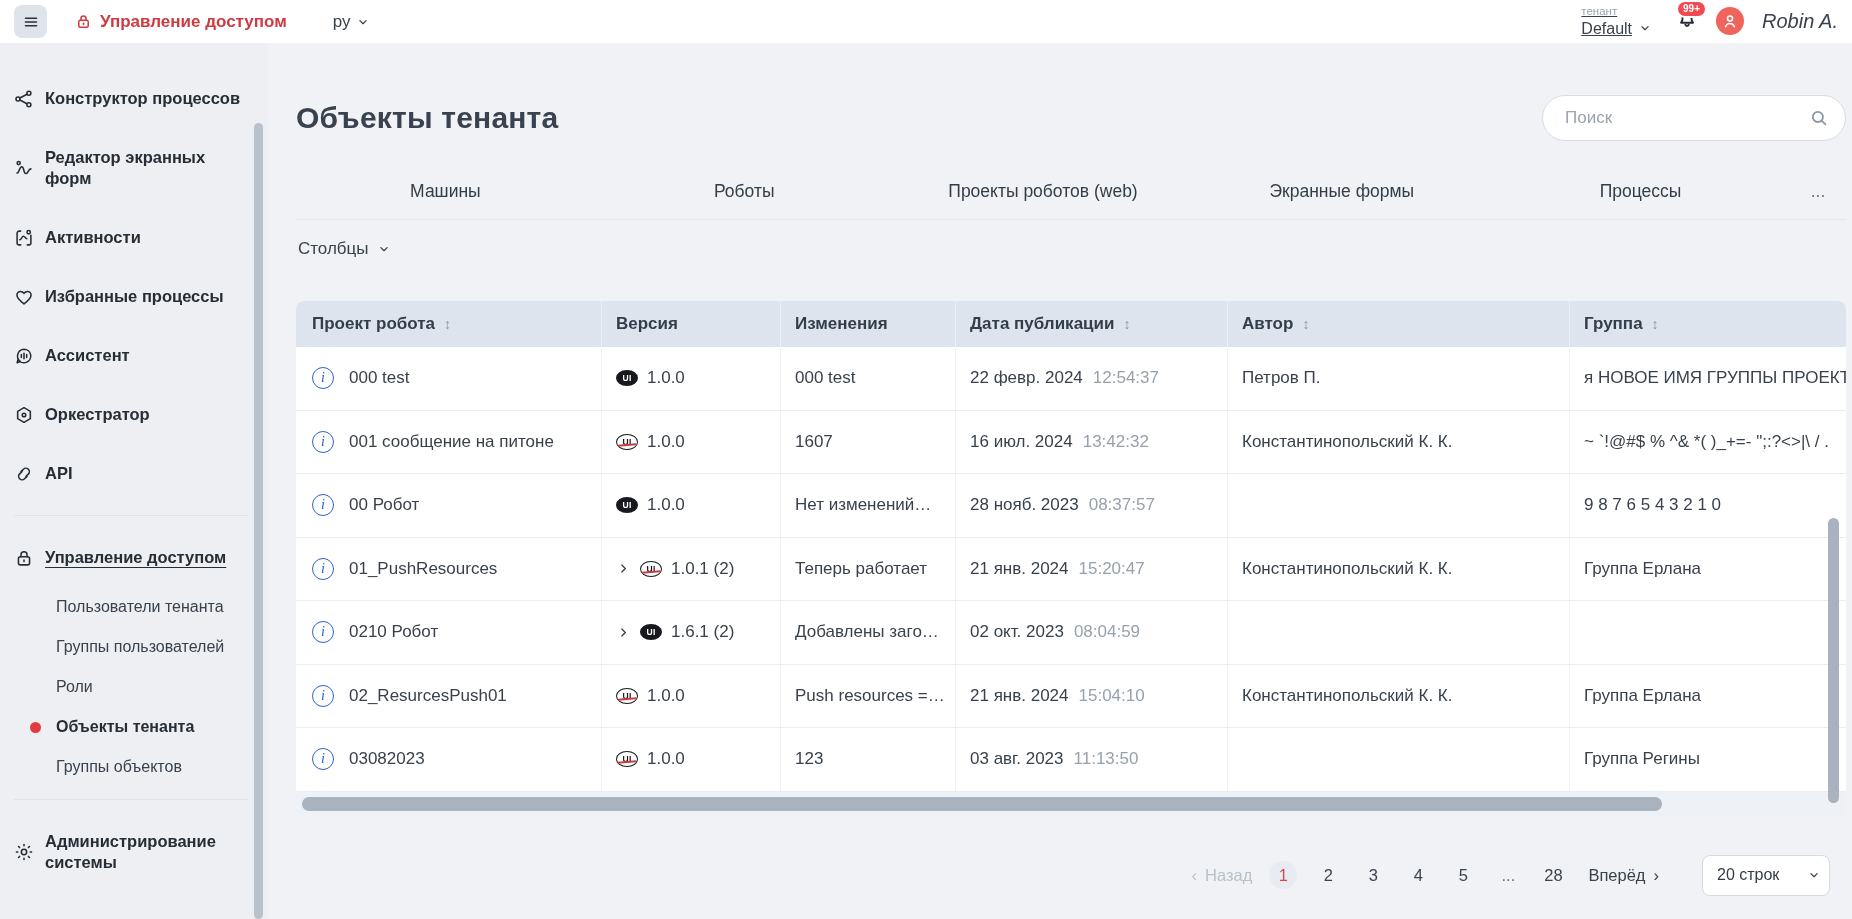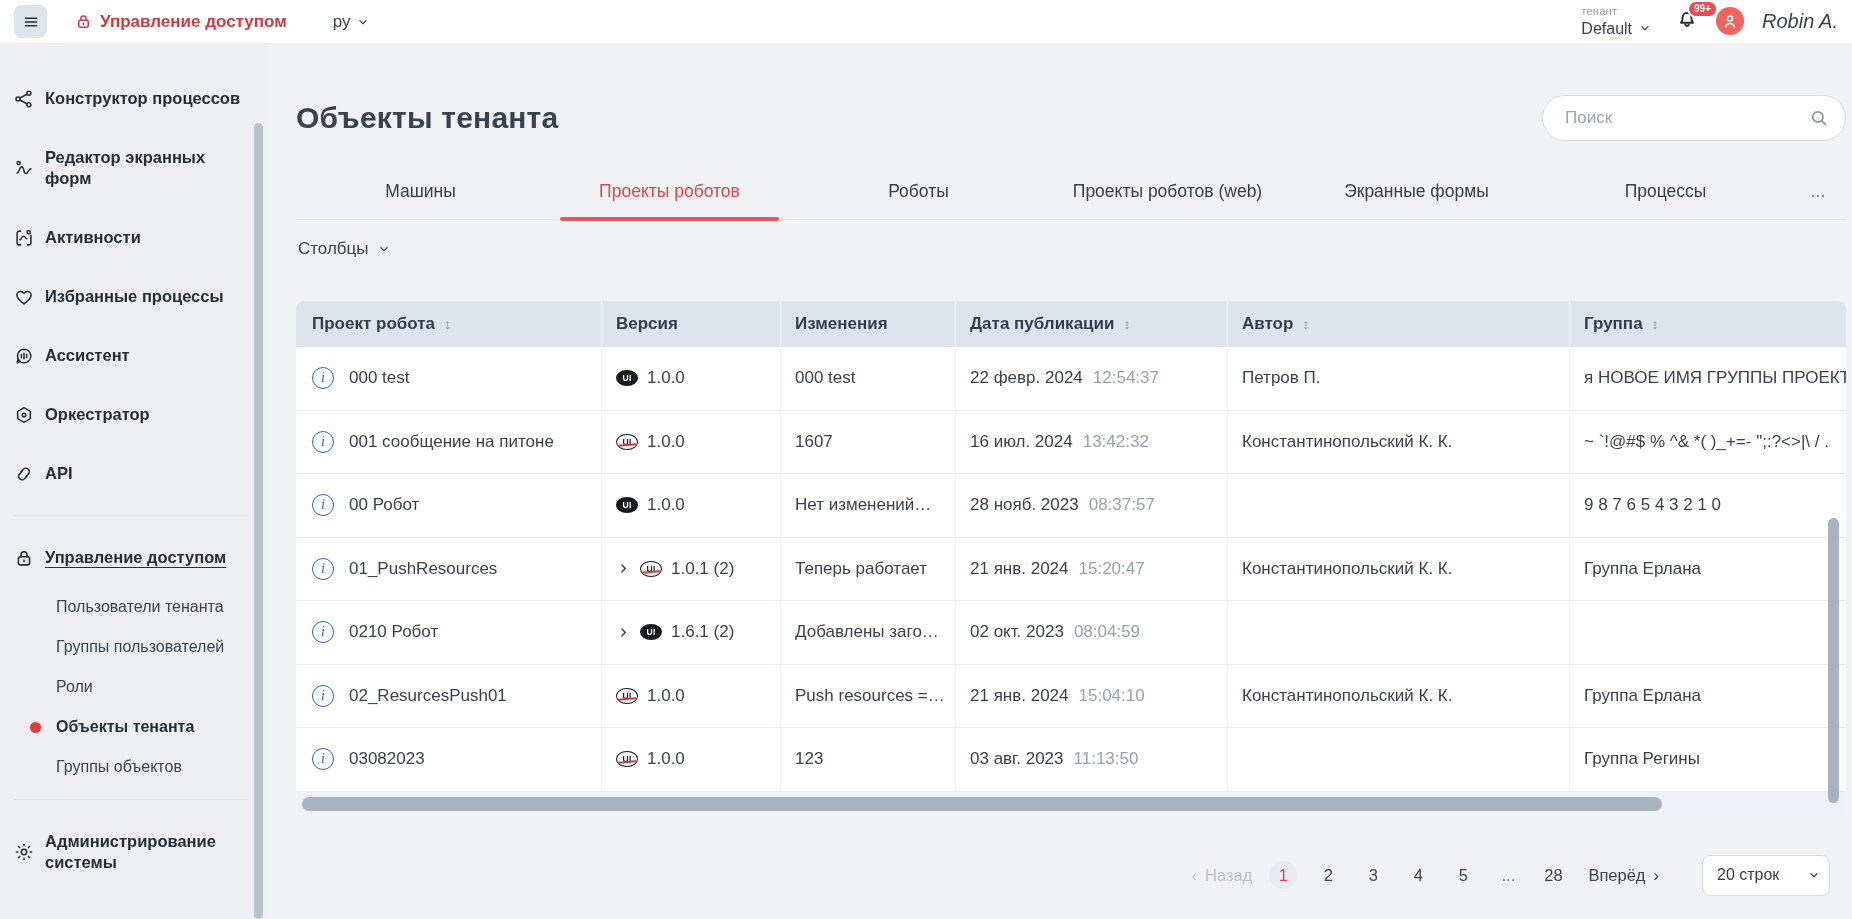--- a/index.html
+++ b/index.html
@@ -12,25 +12,25 @@
   .icn { display: inline-flex; align-items: center; justify-content: center; }
 
   
   .topbar { position: absolute; top:0; left:0; right:0; height:43px; background:#fff;
             display:flex; align-items:center; padding:0 14px; z-index:5; }
   .hamburger { width:33px; height:33px; border-radius:8px; background:#dfe3ea; border:none;
                display:flex; align-items:center; justify-content:center; color:#2b323b; cursor:pointer; }
   .brand { display:flex; align-items:center; gap:8px; color:#cf3a40; font-weight:bold; font-size:17px; margin-left:28px; }
   .lang { display:flex; align-items:center; gap:5px; margin-left:46px; font-size:17px; color:#39424c; cursor:pointer; }
   .top-right { margin-left:auto; display:flex; align-items:center; gap:18px; }
-  .tenant { display:flex; flex-direction:column; line-height:1.2; }
+  .tenant { display:flex; flex-direction:column; line-height:1.2;text-decoration:underline; }
   .tenant-label { font-size:11.5px; color:#98a2ac; }
   .tenant-value { font-size:16px; color:#39424c; display:flex; align-items:center; gap:6px; cursor:pointer; }
   .bell-wrap { position:relative; color:#262d35; cursor:pointer; margin-left:6px; }
-  .nbadge { position:absolute; top:-8px; left:11px; background:#ef4b52; color:#fff; font-size:10px;
+  .nbadge { position:absolute; top:-8px; left:0; background:#ef4b52; color:#fff; font-size:10px;
             font-weight:bold; padding:2px 5px; border-radius:9px; border:2px solid #fff; line-height:1; }
   .avatar { width:28px; height:28px; border-radius:50%; background:#f0645e;
             display:flex; align-items:center; justify-content:center; cursor:pointer; }
   .user-name { font-size:20px;font-style:italic; }
 
   
   .sidebar { position:absolute; top:43px; left:0; width:268px; bottom:0; background:#edeff3;
              padding:26px 0 0 14px; overflow:hidden; }
   .sb-scroll { position:absolute; top:80px; right:5px; width:9px; height:796px; border-radius:5px; background:#b9c1cb; }
   .nav-item { display:flex; align-items:center; gap:11px; padding:19px 22px 19px 0;
@@ -294,21 +294,20 @@
           <svg viewBox="0 0 18 18" width="20" height="20" fill="none" stroke="currentColor" stroke-width="1.6" stroke-linecap="round" stroke-linejoin="round">
             <circle cx="8" cy="8" r="4.6"></circle>
             <path d="M11.5 11.5l3.3 3.3"></path>
           </svg>
         </span>
     </div>
   </div>
 
   <div class="tabs" id="tabs">
       <div class="tab">Машины</div>
-      <div class="tab active">Проекты роботов</div>
       <div class="tab">Роботы</div>
       <div class="tab">Проекты роботов (web)</div>
       <div class="tab">Экранные формы</div>
       <div class="tab">Процессы</div>
       <div class="tab more">...</div>
     </div>
 
   <button class="columns-btn">
     <span>Столбцы</span>
     <span class="icn chev">

